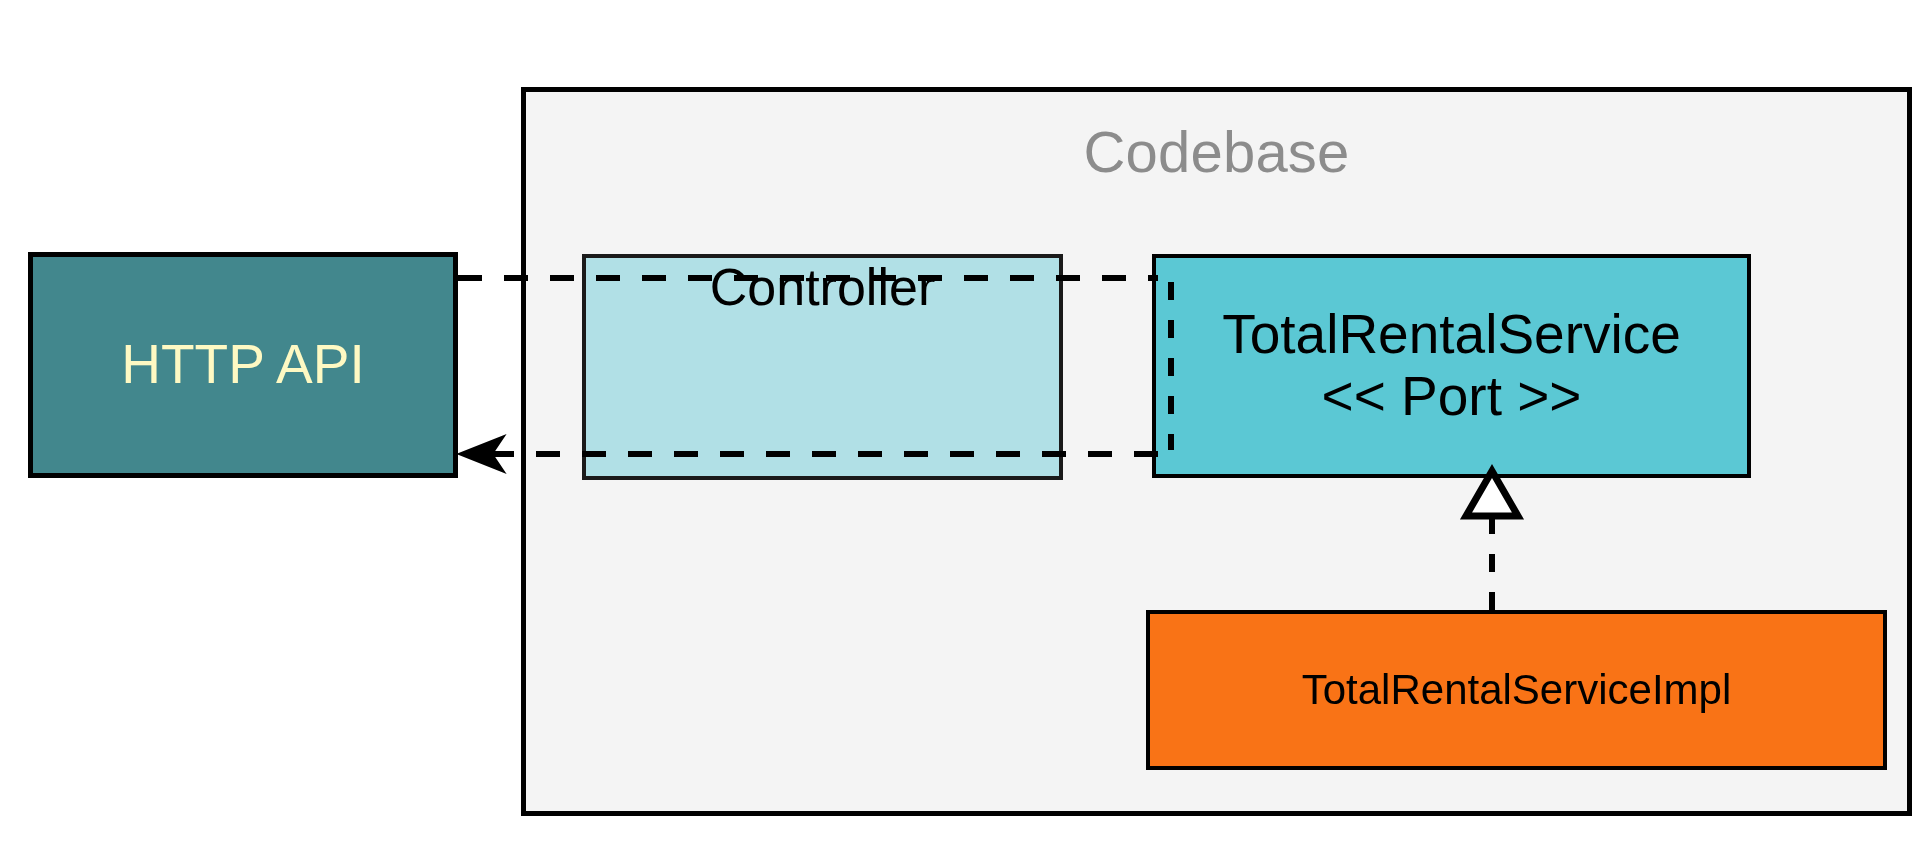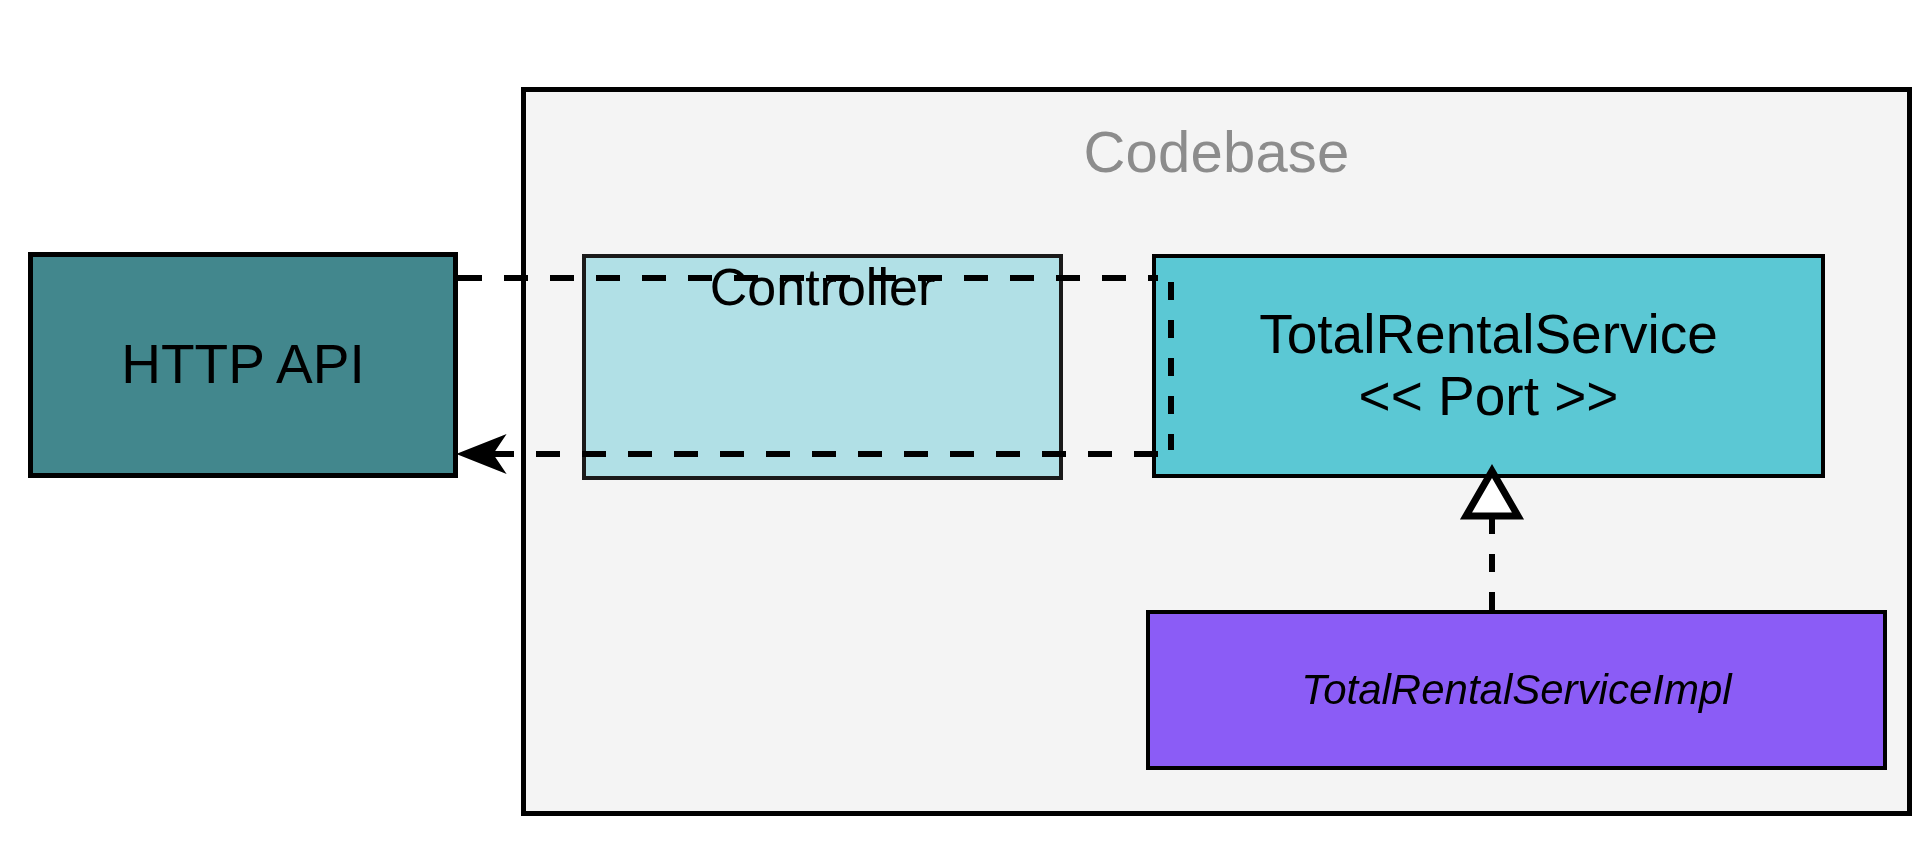--- a/index.html
+++ b/index.html
@@ -53,21 +53,21 @@
   }
 
   
   #http-api-node {
     left: 28px;
     top: 252px;
     width: 430px;
     height: 226px;
     background: #42878d;
     border: 5px solid #000000;
-    color: #000000;
+    color: #fef9c3;
     font-size: 55px;
     z-index: 4;
   }
 
   
   #controller-node {
     left: 582px;
     top: 254px;
     width: 481px;
     height: 226px;
@@ -76,41 +76,40 @@
     color: #000000;
     font-size: 52px;
     z-index: 6;
     justify-content: space-between;
   }
 
   
   #port-node {
     left: 1152px;
     top: 254px;
-    width: 673px;
+    width: 599px;
     height: 224px;
     background: #5bc8d4;
     border: 4px solid #000000;
     color: #000000;
     font-size: 55px;
     z-index: 6;
   }
 
   
   #impl-node {
     left: 1146px;
     top: 610px;
     width: 741px;
     height: 160px;
-    background: #8b5cf6;
+    background: #f97316;
     border: 4px solid #000000;
     color: #000000;
     font-size: 42px;
     z-index: 6;
-    font-style: italic;
   }
 
   .node-line { display: block; white-space: nowrap; }
 
   
   #edge-layer {
     position: absolute;
     left: 0;
     top: 0;
     width: 1928px;

